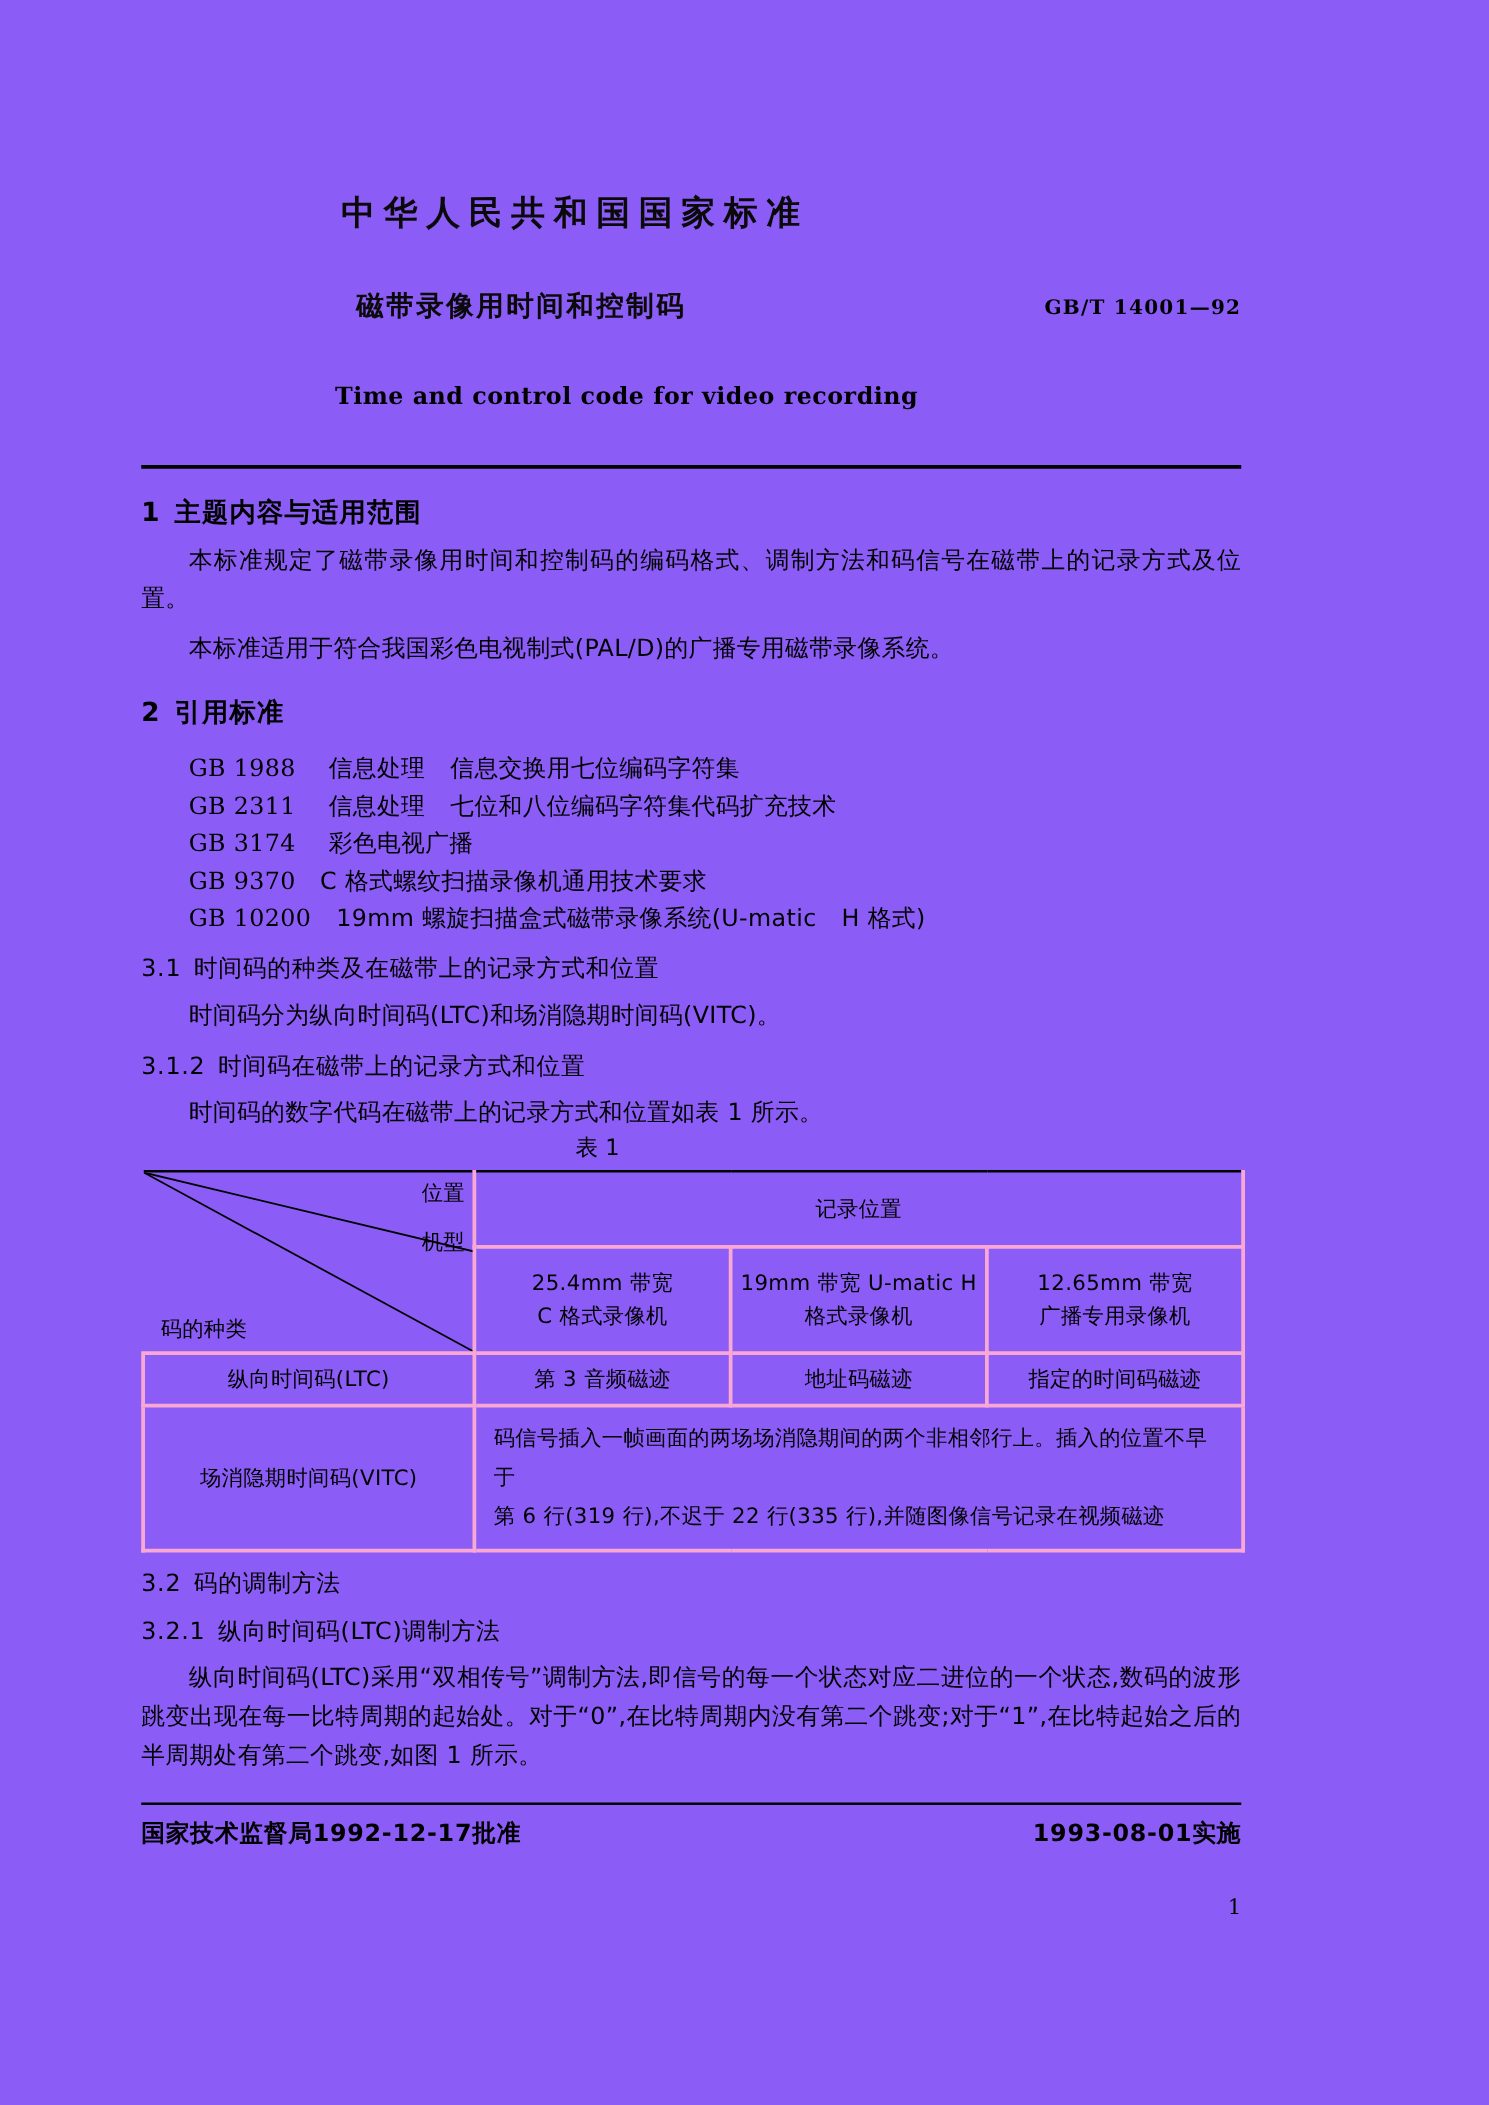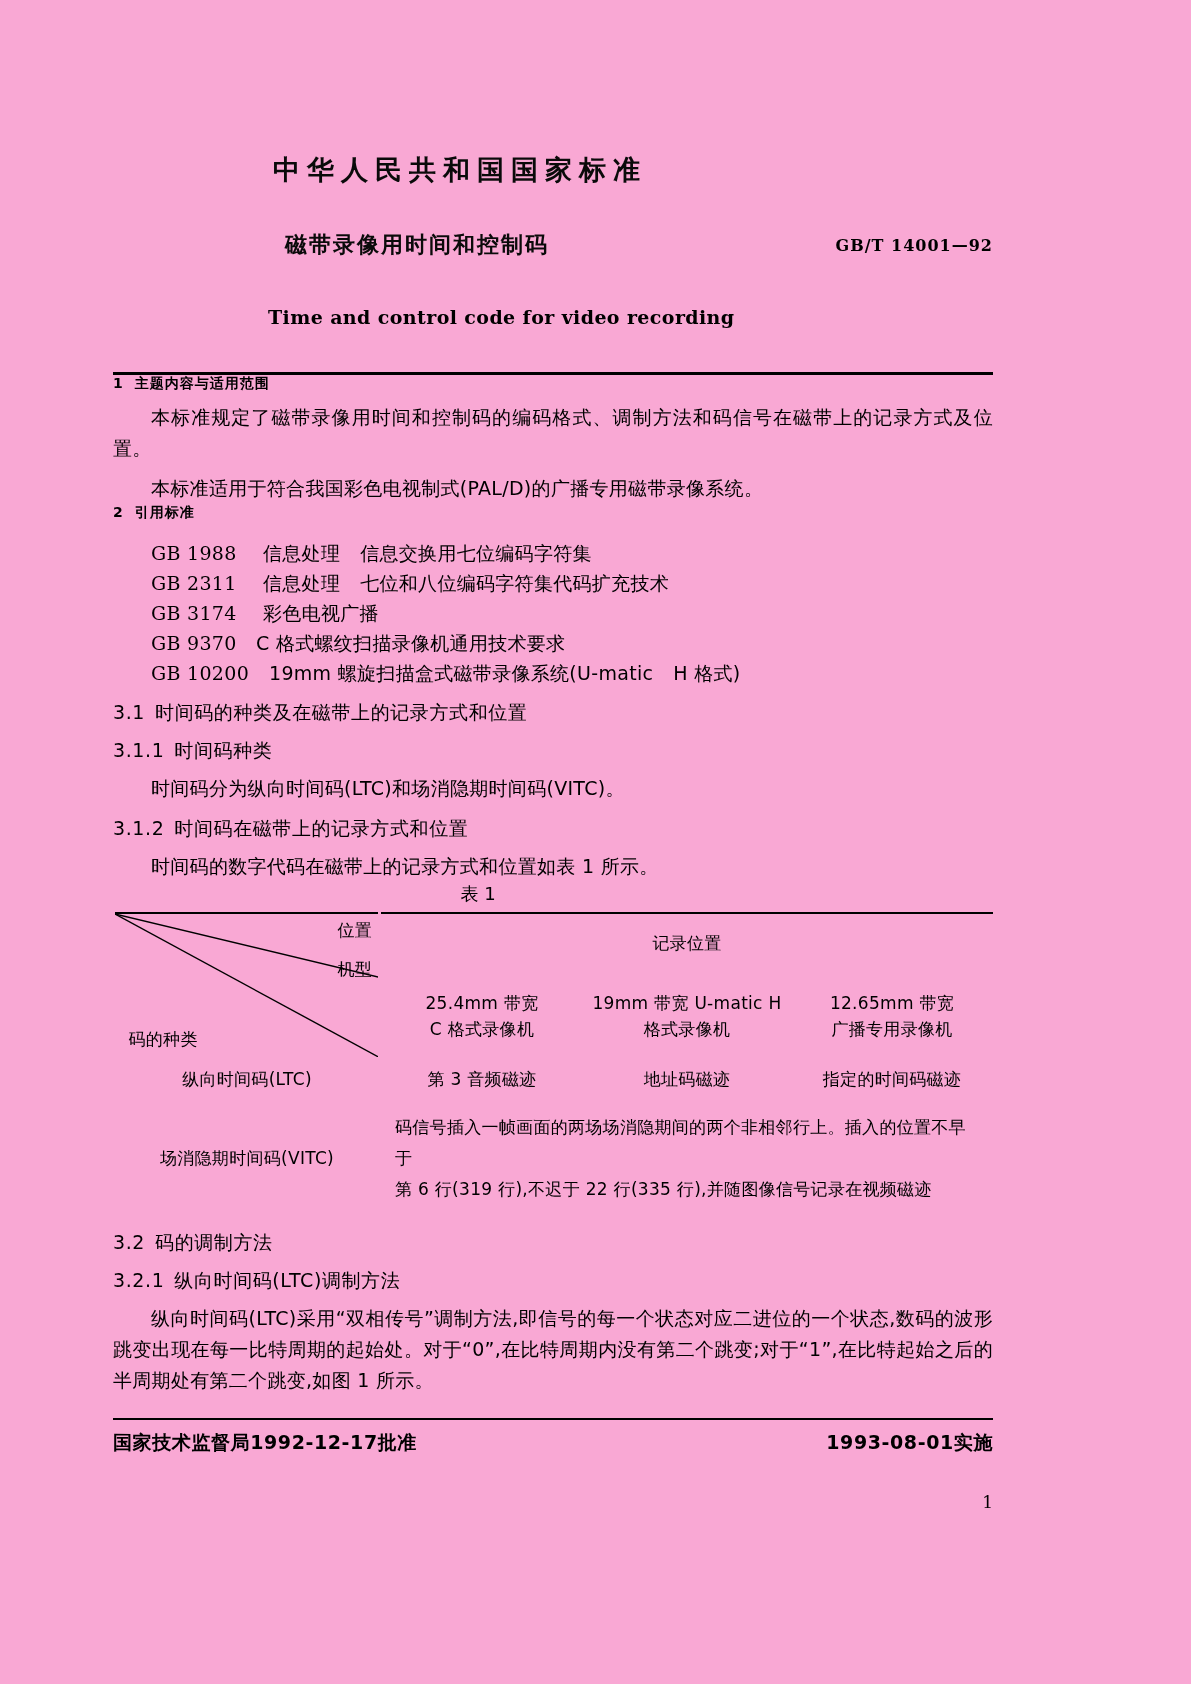--- a/index.html
+++ b/index.html
@@ -9,21 +9,21 @@
   }
   body {
     font-family: "DejaVu Sans", "Liberation Sans", sans-serif;
     color: #000000;
   }
   .page {
     position: relative;
     width: 1191px;
     height: 1684px;
     margin: 0 auto;
-    background: #f9a8d4;
+    background: #8b5cf6;
     overflow: hidden;
   }
   .content {
     position: absolute;
     left: 113px;
     top: 0;
     width: 880px;
   }
 
   
@@ -70,21 +70,22 @@
   }
   .rule-top {
     margin-top: 44px;
     border-top: 3px solid #000;
     height: 0;
   }
 
   
   .sec-h {
     font-weight: bold;
-    font-size: 14px;
+    font-size: 21px;
+    margin-top: 21px;
     letter-spacing: 1px;
   }
   .sec-h .num { margin-right: 11px; font-weight: bold; }
   .sub-h {
     font-size: 19px;
     margin-top: 12px;
     letter-spacing: 0.6px;
   }
   .sub-h .num { margin-right: 10px; }
   .para {
@@ -242,23 +243,20 @@
       <div class="refline">
         <span class="code">GB 10200</span><span class="gap"></span><span>19mm 螺旋扫描盒式磁带录像系统(U-matic</span><span class="gap"></span><span>H 格式)</span>
       </div>
     </div>
 
 
     <div class="sub-h">
       <span class="num">3.1</span><span>时间码的种类及在磁带上的记录方式和位置</span>
     </div>
 
-    <div class="sub-h">
-      <span class="num">3.1.1</span><span>时间码种类</span>
-    </div>
     <div class="para indent">时间码分为纵向时间码(LTC)和场消隐期时间码(VITC)。</div>
 
     <div class="sub-h">
       <span class="num">3.1.2</span><span>时间码在磁带上的记录方式和位置</span>
     </div>
     <div class="para indent">时间码的数字代码在磁带上的记录方式和位置如表 1 所示。</div>
 
     <div class="tbl-cap">表 1</div>
 
     <table class="tbl">

